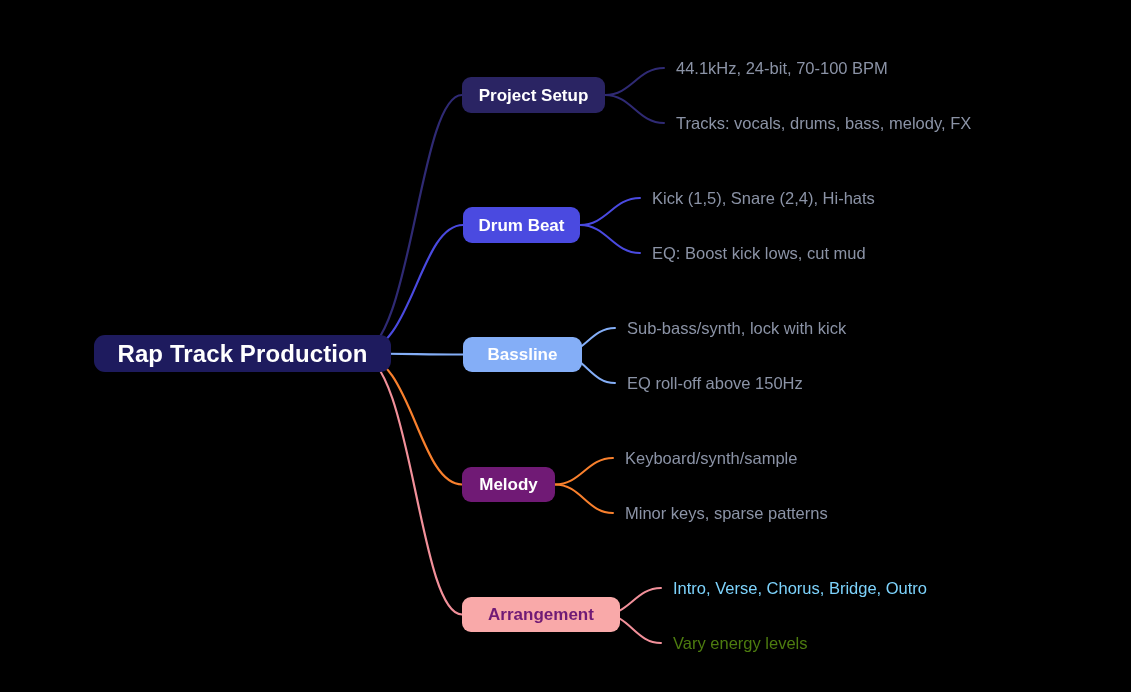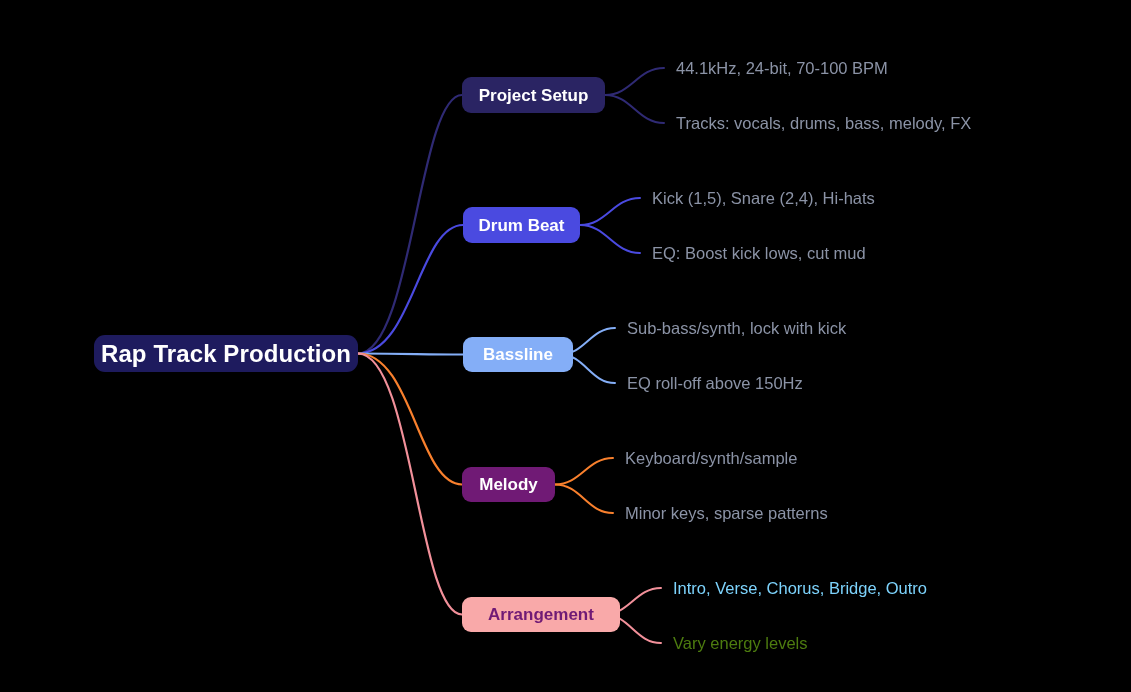--- a/index.html
+++ b/index.html
@@ -72,28 +72,28 @@
       <path d="M 560 354.5 C 584.75 354.5, 590.25 328, 615 328" fill="none" stroke="#84aef7" stroke-width="2" stroke-linecap="round"></path>
       <path d="M 560 354.5 C 584.75 354.5, 590.25 383, 615 383" fill="none" stroke="#84aef7" stroke-width="2" stroke-linecap="round"></path>
       <path d="M 358 353.5 C 412.08 353.5, 418.32 484.5, 462 484.5" fill="none" stroke="#f9802d" stroke-width="2.2" stroke-linecap="round"></path>
       <path d="M 555 484.5 C 581.1 484.5, 586.9 458, 613 458" fill="none" stroke="#f9802d" stroke-width="2" stroke-linecap="round"></path>
       <path d="M 555 484.5 C 581.1 484.5, 586.9 513, 613 513" fill="none" stroke="#f9802d" stroke-width="2" stroke-linecap="round"></path>
       <path d="M 358 353.5 C 412.08 353.5, 418.32 614.5, 462 614.5" fill="none" stroke="#f2909a" stroke-width="2.2" stroke-linecap="round"></path>
       <path d="M 604 614.5 C 629.65 614.5, 635.35 588, 661 588" fill="none" stroke="#f2909a" stroke-width="2" stroke-linecap="round"></path>
       <path d="M 604 614.5 C 629.65 614.5, 635.35 643, 661 643" fill="none" stroke="#f2909a" stroke-width="2" stroke-linecap="round"></path>
     </svg>
   <div id="nodes-layer">
-      <div class="node node-root" style="left: 94px; top: 335px; width: 264px; height: 37px; background: rgb(30, 27, 94); color: rgb(255, 255, 255);">Rap Track Production</div>
+      <div class="node node-root" style="left: 94px; top: 335px; width: 297px; height: 37px; background: rgb(30, 27, 94); color: rgb(255, 255, 255);">Rap Track Production</div>
       <div class="node node-branch" style="left: 462px; top: 77px; width: 143px; height: 36px; background: rgb(42, 36, 99); color: rgb(255, 255, 255);">Project Setup</div>
       <div class="leaf-label" style="left: 676px; top: 60px; color: rgb(139, 147, 166);">44.1kHz, 24-bit, 70-100 BPM</div>
       <div class="leaf-label" style="left: 676px; top: 115px; color: rgb(139, 147, 166);">Tracks: vocals, drums, bass, melody, FX</div>
       <div class="node node-branch" style="left: 463px; top: 207px; width: 117px; height: 36px; background: rgb(74, 74, 224); color: rgb(255, 255, 255);">Drum Beat</div>
       <div class="leaf-label" style="left: 652px; top: 190px; color: rgb(139, 147, 166);">Kick (1,5), Snare (2,4), Hi-hats</div>
       <div class="leaf-label" style="left: 652px; top: 245px; color: rgb(139, 147, 166);">EQ: Boost kick lows, cut mud</div>
-      <div class="node node-branch" style="left: 463px; top: 337px; width: 110px; height: 35px; background: rgb(132, 174, 247); color: rgb(255, 255, 255);">Bassline</div>
+      <div class="node node-branch" style="left: 463px; top: 337px; width: 119px; height: 35px; background: rgb(132, 174, 247); color: rgb(255, 255, 255);">Bassline</div>
       <div class="leaf-label" style="left: 627px; top: 320px; color: rgb(139, 147, 166);">Sub-bass/synth, lock with kick</div>
       <div class="leaf-label" style="left: 627px; top: 375px; color: rgb(139, 147, 166);">EQ roll-off above 150Hz</div>
       <div class="node node-branch" style="left: 462px; top: 467px; width: 93px; height: 35px; background: #701a75; color: rgb(255, 255, 255);">Melody</div>
       <div class="leaf-label" style="left: 625px; top: 450px; color: rgb(139, 147, 166);">Keyboard/synth/sample</div>
       <div class="leaf-label" style="left: 625px; top: 505px; color: rgb(139, 147, 166);">Minor keys, sparse patterns</div>
       <div class="node node-branch" style="left: 462px; top: 597px; width: 158px; height: 35px; background: rgb(249, 169, 169); color: #701a75;">Arrangement</div>
       <div class="leaf-label" style="left: 673px; top: 580px; color: #7dd3fc;">Intro, Verse, Chorus, Bridge, Outro</div>
       <div class="leaf-label" style="left: 673px; top: 635px; color: #4d7c0f; text-align: center;">Vary energy levels</div>
     </div>
 </div>

